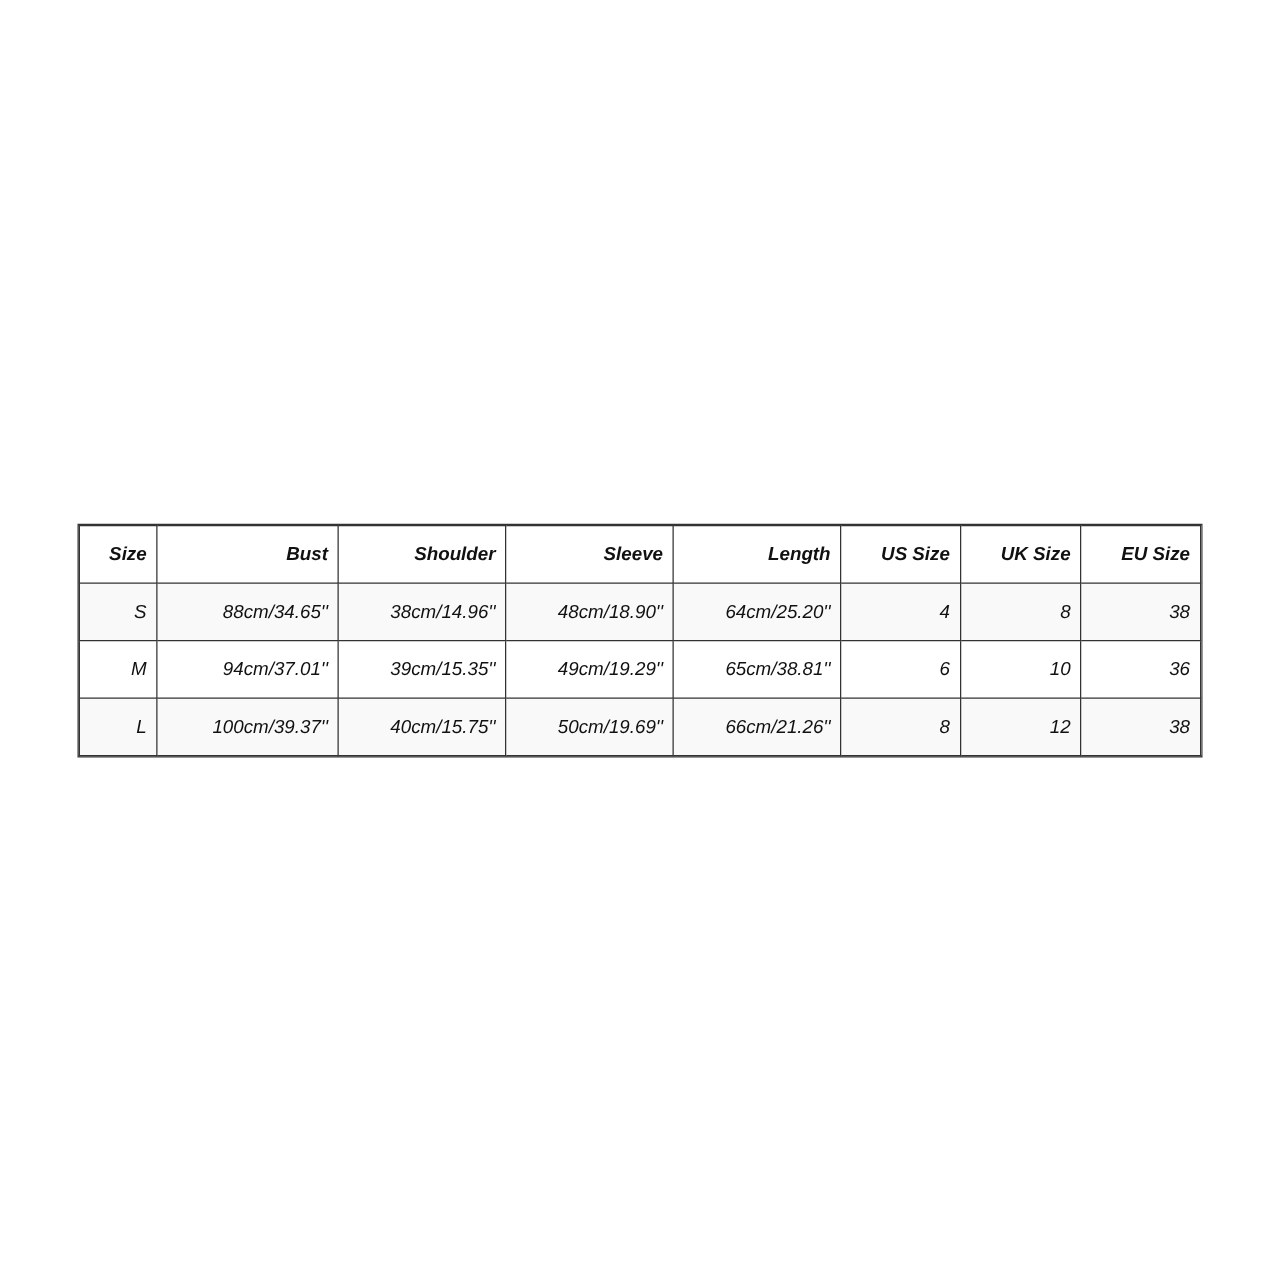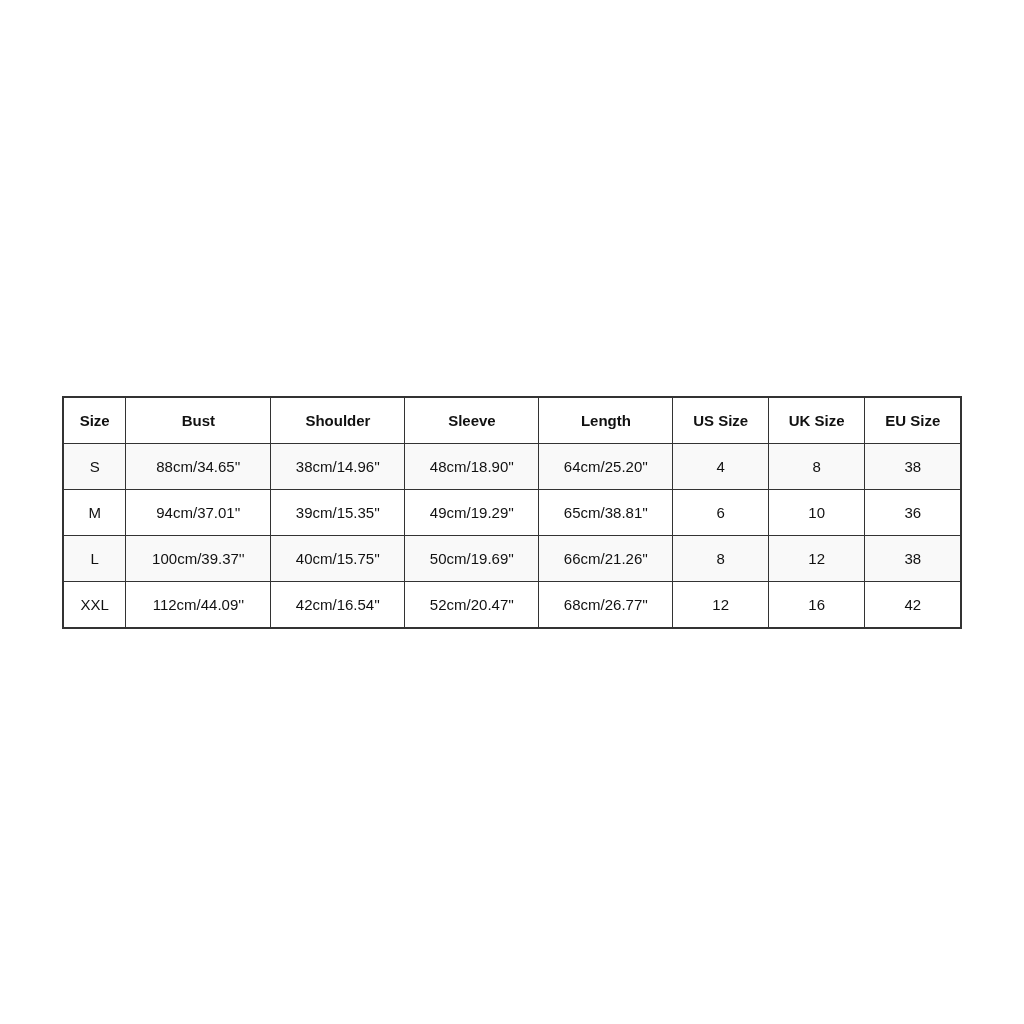--- a/index.html
+++ b/index.html
@@ -30,22 +30,23 @@
       color: #111;
     }
 
     thead tr {
       background-color: #ffffff;
     }
 
     th, td {
       border: 1px solid #333;
       padding: 14px 8px;
-      text-align: center;
+      text-align: right;
       font-weight: normal;
+      font-style: italic;
     }
 
     thead th {
       font-weight: bold;
       font-size: 15px;
     }
 
     tbody tr {
       background-color: #ffffff;
     }
@@ -95,25 +96,15 @@
         <tr>
           <td>L</td>
           <td>100cm/39.37''</td>
           <td>40cm/15.75''</td>
           <td>50cm/19.69''</td>
           <td>66cm/21.26''</td>
           <td>8</td>
           <td>12</td>
           <td>38</td>
         </tr>
-        <tr>
-          <td>XXL</td>
-          <td>112cm/44.09''</td>
-          <td>42cm/16.54''</td>
-          <td>52cm/20.47''</td>
-          <td>68cm/26.77''</td>
-          <td>12</td>
-          <td>16</td>
-          <td>42</td>
-        </tr>
       </tbody>
   </table>
 </div>
 
 </body></html>

